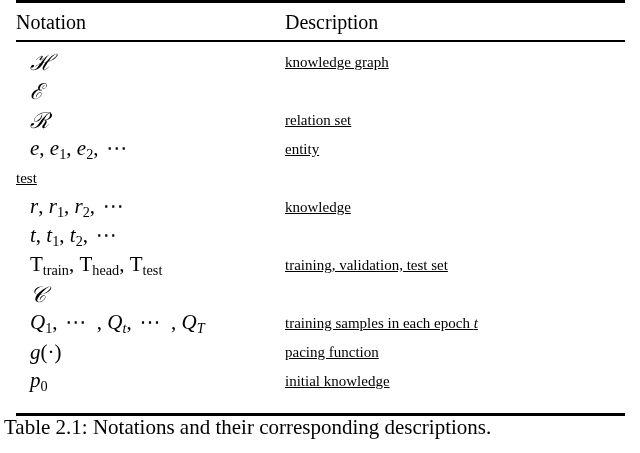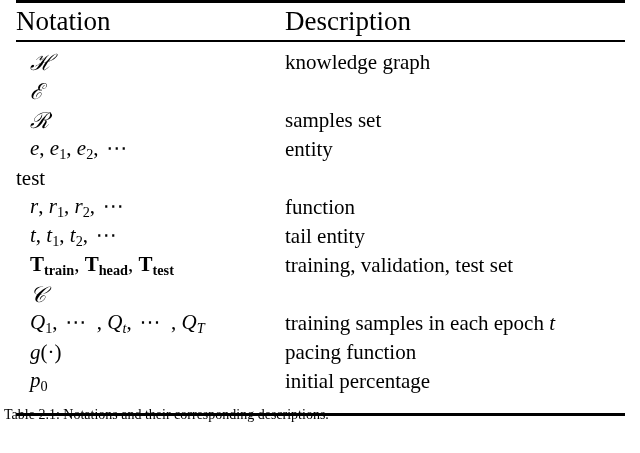--- a/index.html
+++ b/index.html
@@ -30,21 +30,21 @@
     height: 2px;
     background: #000000;
     width: 100%;
   }
   .head-row {
     display: flex;
     height: 37px;
     align-items: center;
   }
   .head-cell {
-    font-size: 27px;
+    font-size: 20px;
     line-height: 1;
   }
   .col-notation {
     width: 269px;
     flex: 0 0 269px;
   }
   .col-desc {
     flex: 1 1 auto;
   }
   .body-rows {
@@ -60,58 +60,59 @@
     width: 269px;
     flex: 0 0 269px;
     padding-left: 14px;
     box-sizing: border-box;
     font-size: 21px;
     line-height: 1;
     white-space: nowrap;
   }
   .desc-cell {
     flex: 1 1 auto;
-    font-size: 21px;
+    font-size: 15px;
     line-height: 1;
     white-space: nowrap;
+    text-decoration: underline;
   }
   
   .mcal {
     font-family: "DejaVu Serif", serif;
     font-style: italic;
     font-size: 22px;
   }
   .mit {
     font-style: italic;
     font-family: "Liberation Serif", serif;
   }
   .mbf {
-    font-weight: bold;
+    font-weight: normal;
     font-style: normal;
     font-family: "Liberation Serif", serif;
   }
   .sub {
     font-size: 0.68em;
     vertical-align: -0.28em;
     font-style: normal;
   }
   .sub-it {
     font-size: 0.68em;
     vertical-align: -0.28em;
     font-style: italic;
   }
   .dots {
     letter-spacing: 0.13em;
     padding: 0 0.12em;
   }
   .caption {
     position: absolute;
     left: 4px;
-    top: 408px;
-    font-size: 14px;
+    top: 417px;
+    font-size: 21px;
     line-height: 1;
     white-space: nowrap;
   }
   .bottom-rule-wrap {
     position: absolute;
     left: 16px;
     top: 413px;
     width: 609px;
   }
 </style>
@@ -135,41 +136,40 @@
       <div class="notation-cell"><span class="mcal">ℋ</span></div>
       <div class="desc-cell">knowledge graph</div>
     </div>
 
     <div class="row">
       <div class="notation-cell"><span class="mcal">ℰ</span></div>
     </div>
 
     <div class="row">
       <div class="notation-cell"><span class="mcal">ℛ</span></div>
-      <div class="desc-cell">samples set</div>
+      <div class="desc-cell">relation set</div>
     </div>
 
     <div class="row">
       <div class="notation-cell"><span class="mit">e</span>, <span class="mit">e<span class="sub">1</span></span>, <span class="mit">e<span class="sub">2</span></span>, <span class="dots">⋯</span></div>
       <div class="desc-cell">entity</div>
     </div>
 
     <div class="row">
       <div class="desc-cell">test</div>
     </div>
 
     <div class="row">
       <div class="notation-cell"><span class="mit">r</span>, <span class="mit">r<span class="sub">1</span></span>, <span class="mit">r<span class="sub">2</span></span>, <span class="dots">⋯</span></div>
-      <div class="desc-cell">function</div>
+      <div class="desc-cell">knowledge</div>
     </div>
 
 
     <div class="row">
       <div class="notation-cell"><span class="mit">t</span>, <span class="mit">t<span class="sub">1</span></span>, <span class="mit">t<span class="sub">2</span></span>, <span class="dots">⋯</span></div>
-      <div class="desc-cell">tail entity</div>
     </div>
 
     <div class="row">
       <div class="notation-cell"><span class="mbf">T<span class="sub">train</span></span>, <span class="mbf">T<span class="sub">head</span></span>, <span class="mbf">T<span class="sub">test</span></span></div>
       <div class="desc-cell">training, validation, test set</div>
     </div>
 
     <div class="row">
       <div class="notation-cell"><span class="mcal">𝒞</span></div>
     </div>
@@ -179,21 +179,21 @@
       <div class="desc-cell"><span>training samples in each epoch <span class="mit">t</span></span></div>
     </div>
 
     <div class="row">
       <div class="notation-cell"><span class="mit">g</span>(<span>·</span>)</div>
       <div class="desc-cell">pacing function</div>
     </div>
 
     <div class="row">
       <div class="notation-cell"><span class="mit">p<span class="sub">0</span></span></div>
-      <div class="desc-cell">initial percentage</div>
+      <div class="desc-cell">initial knowledge</div>
     </div>
 
   </div>
 </div>
 
 <div class="bottom-rule-wrap">
   <div class="rule-thick"></div>
 </div>
 
 <div class="caption">Table 2.1: Notations and their corresponding descriptions.</div>

